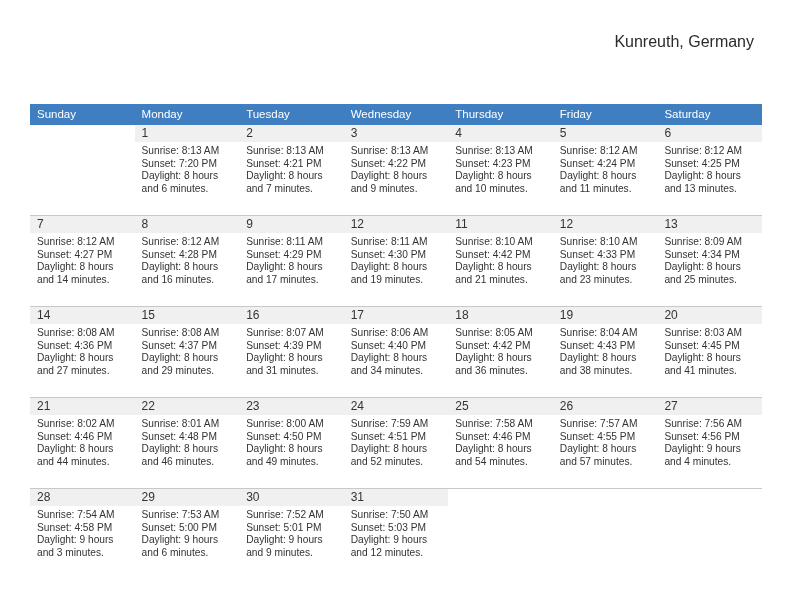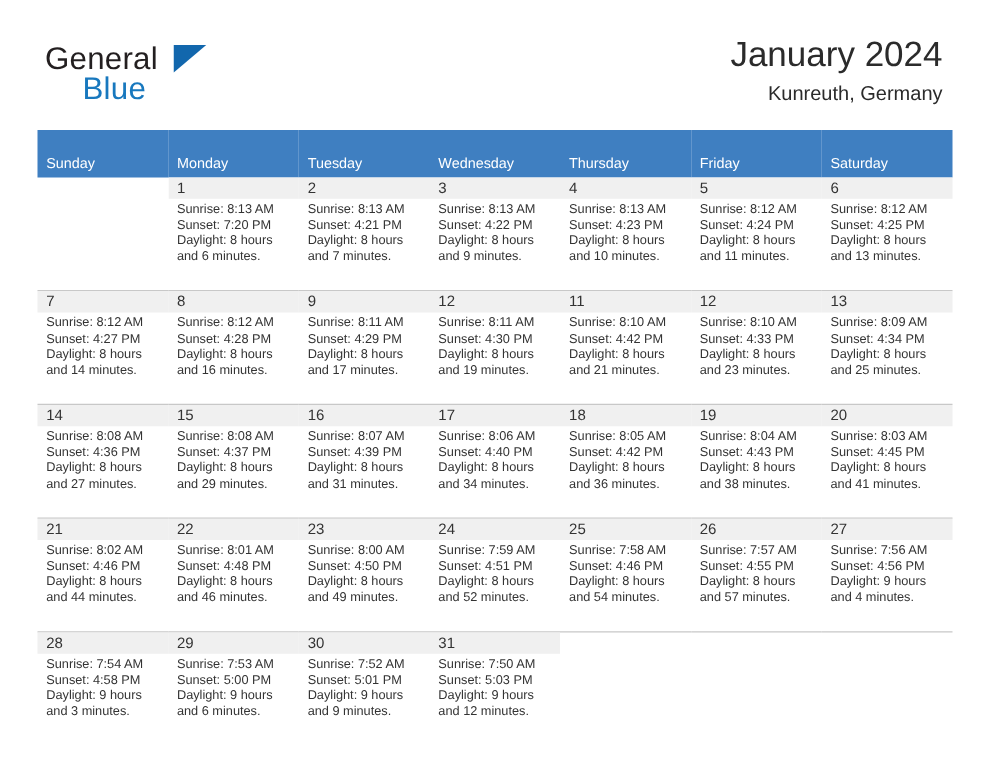--- a/index.html
+++ b/index.html
@@ -90,21 +90,21 @@
     width: 732px;
     border-collapse: collapse;
     table-layout: fixed;
   }
   .calendar th {
     background: #3f7fc1;
     color: #ffffff;
     font-size: 11.5px;
     font-weight: normal;
     text-align: left;
-    padding: 21px 0 5px 7px;
+    padding: 4px 0 5px 7px;
     height: 11px;
     border: none;
     margin-left: 44px;
   }
   .calendar td {
     vertical-align: top;
     padding: 0;
     border: none;
     width: 104.57px;
     height: 90px;
@@ -140,28 +140,22 @@
     white-space: nowrap;
   }
 </style>
 </head>
 <body>
 
 <div class="page">
 
   <div class="top">
 
-    <div class="brand">
-      <span class="brand-general">General</span>
-      <span class="brand-mark"></span>
-      <span class="brand-blue">Blue</span>
-    </div>
 
     <div class="title-block">
-      <div class="cal-title">January 2024</div>
       <div class="cal-sub">Kunreuth, Germany</div>
     </div>
 
   </div>
 
   <table class="calendar">
     <thead>
       <tr>
         <th>Sunday</th>
         <th>Monday</th>

